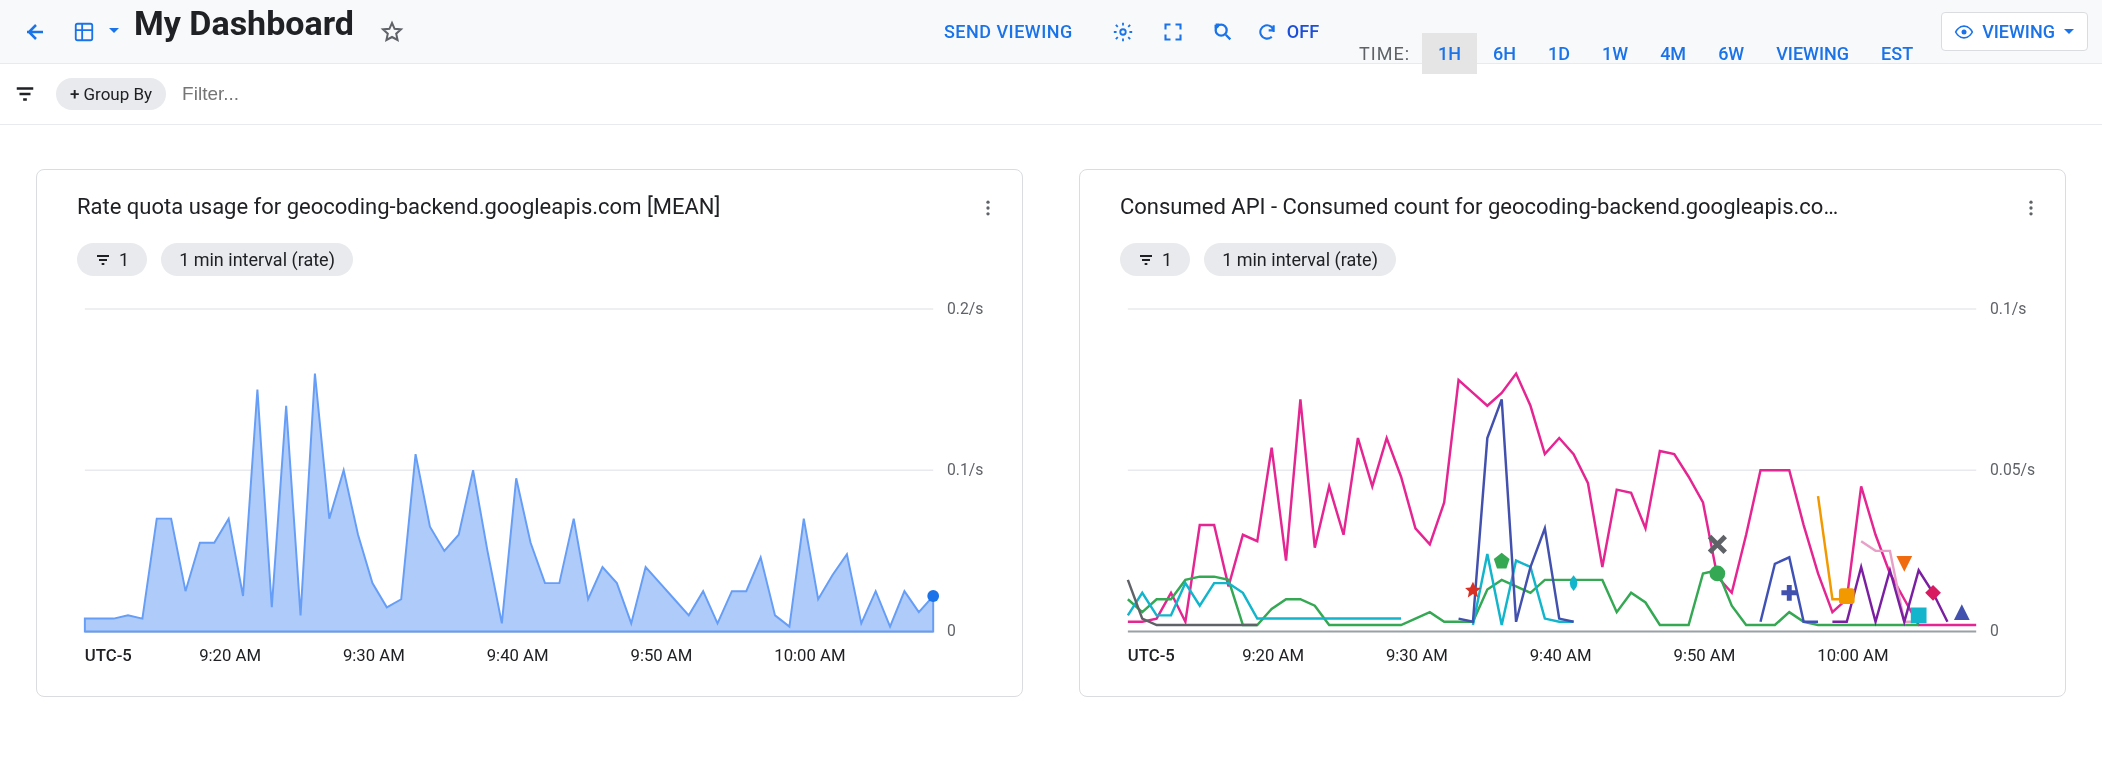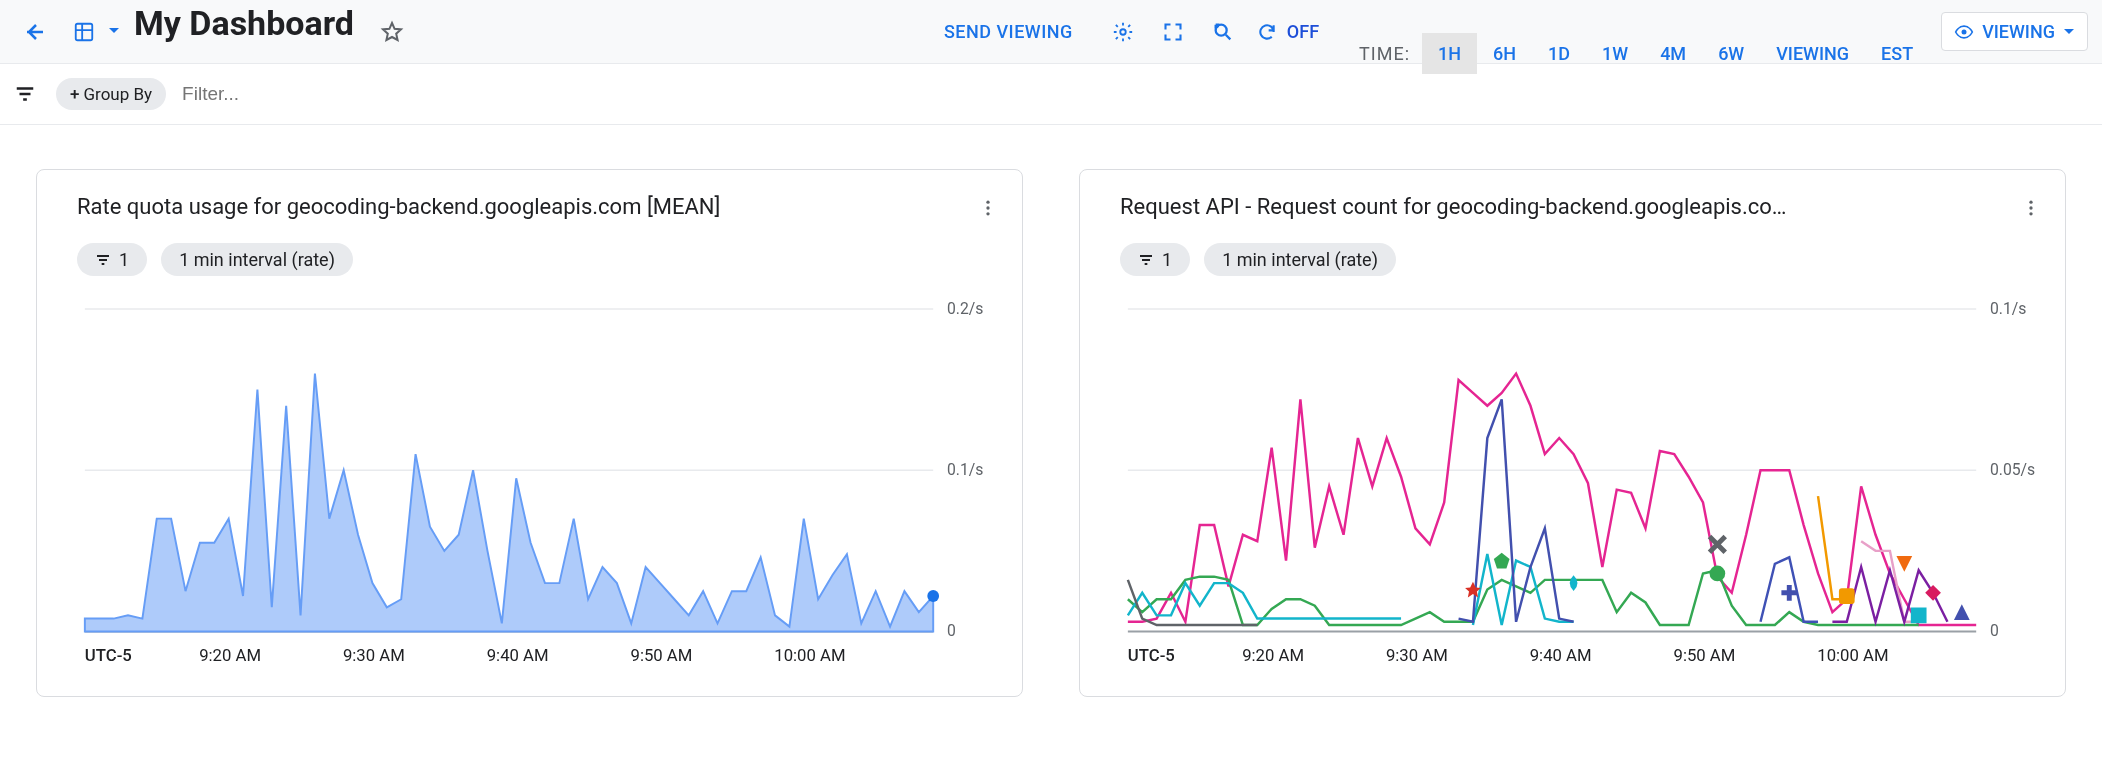--- a/index.html
+++ b/index.html
@@ -167,21 +167,21 @@
           <text x="563.0847457627119" y="368" class="xlabel">9:50 AM</text>
           <text x="709.3559322033898" y="368" class="xlabel">10:00 AM</text>
           <path d="M8 324.88 L22.627118644067796 324.88 L37.25423728813559 324.88 L51.88135593220339 321.59999999999997 L66.50847457627118 324.88 L81.13559322033899 223.19999999999996 L95.76271186440678 223.19999999999996 L110.38983050847457 297 L125.01694915254237 247.80000000000004 L139.64406779661016 247.80000000000004 L154.27118644067798 223.19999999999996 L168.89830508474577 301.92 L183.52542372881356 92.00000000000004 L198.15254237288136 313.40000000000003 L212.77966101694915 108.39999999999998 L227.40677966101694 321.59999999999997 L242.03389830508473 75.60000000000002 L256.66101694915255 223.19999999999996 L271.2881355932203 174 L285.91525423728814 239.6 L300.54237288135596 288.8 L315.1694915254237 313.40000000000003 L329.79661016949154 305.2 L344.4237288135593 157.60000000000002 L359.0508474576271 231.4 L373.6779661016949 256 L388.3050847457627 239.6 L402.93220338983053 174 L417.5593220338983 256 L432.1864406779661 329.8 L446.8135593220339 182.20000000000002 L461.4406779661017 247.80000000000004 L476.06779661016947 288.8 L490.6949152542373 288.8 L505.3220338983051 223.19999999999996 L519.9491525423729 305.2 L534.5762711864406 272.40000000000003 L549.2033898305085 288.8 L563.8305084745763 329.8 L578.457627118644 272.40000000000003 L593.0847457627119 288.8 L607.7118644067797 305.2 L622.3389830508474 321.59999999999997 L636.9661016949152 297 L651.5932203389831 329.8 L666.2203389830509 297 L680.8474576271186 297 L695.4745762711865 262.56 L710.1016949152543 321.59999999999997 L724.728813559322 333.08 L739.3559322033898 223.19999999999996 L753.9830508474577 305.2 L768.6101694915254 280.59999999999997 L783.2372881355932 259.28 L797.8644067796611 329.8 L812.4915254237288 297 L827.1186440677966 333.08 L841.7457627118644 297 L856.3728813559322 318.32 L871 301.92 L871 338 L8 338 Z" class="area"></path>
           <circle cx="871" cy="301.92" r="6" class="dot"></circle>
         </svg>
     </div>
   </div>
 
   <div class="card">
     <div class="card-head">
-      <div class="card-title">Request API - Request count for geocoding-backend.googleapis.co…</div>
+      <div class="card-title">Consumed API - Consumed count for geocoding-backend.googleapis.co…</div>
       <div class="more-btn">
         <svg width="20" height="20" viewBox="0 0 24 24">
             <circle cx="12" cy="5" r="2" fill="#5f6368"></circle>
             <circle cx="12" cy="12" r="2" fill="#5f6368"></circle>
             <circle cx="12" cy="19" r="2" fill="#5f6368"></circle>
           </svg>
       </div>
     </div>
     <div class="chips">
       <div class="chip">

